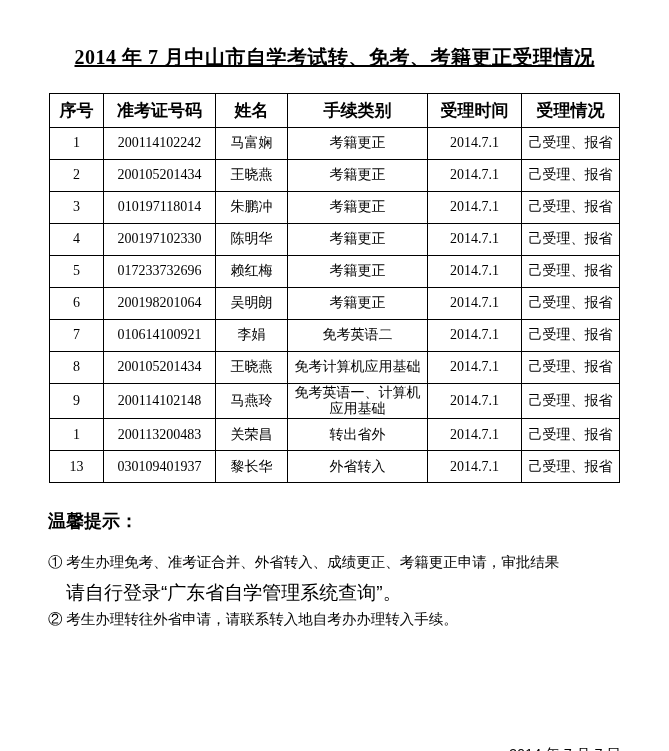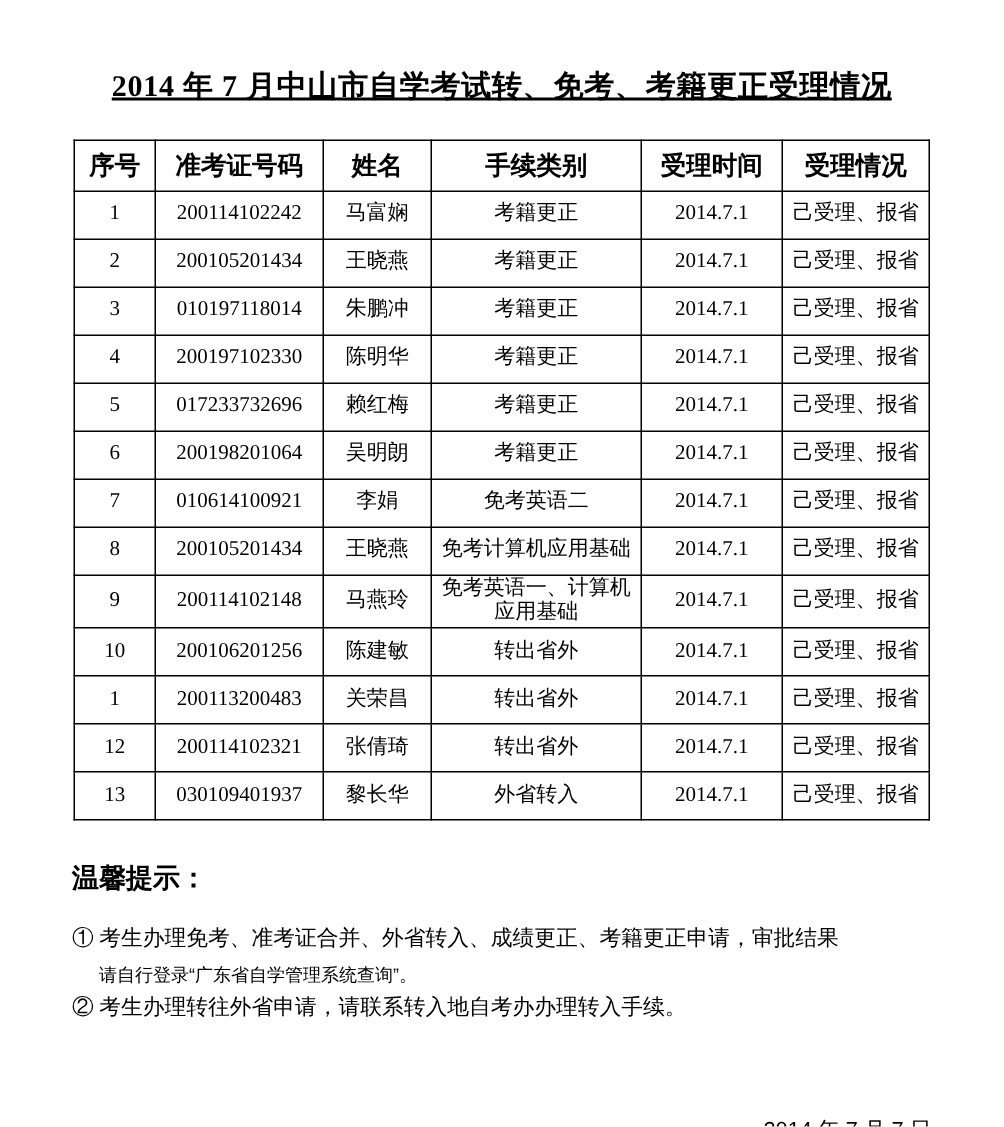--- a/index.html
+++ b/index.html
@@ -73,21 +73,21 @@
     font-family: "Liberation Sans", "DejaVu Sans", sans-serif;
     margin-bottom: 18px;
   }
   .note-line {
     font-size: 14.5px;
     font-family: Liberation Serif, serif;
     line-height: 1.65;
     margin-bottom: 2px;
   }
   .note-indent {
-    font-size: 12px;
+    font-size: 19px;
     font-family: "Liberation Sans", "DejaVu Sans", sans-serif;
     line-height: 1.65;
     margin-left: 18px;
   }
   .signature {
     position: absolute;
     right: 48px;
     bottom: 28px;
     text-align: left;
     font-size: 14.5px;
@@ -189,39 +189,23 @@
       <tr>
         <td class="num-cell">9</td>
         <td class="num-cell">200114102148</td>
         <td>马燕玲</td>
         <td class="two-line">免考英语一、计算机
 应用基础</td>
         <td class="num-cell">2014.7.1</td>
         <td>己受理、报省</td>
       </tr>
       <tr>
-        <td class="num-cell">10</td>
-        <td class="num-cell">200106201256</td>
-        <td>陈建敏</td>
-        <td>转出省外</td>
-        <td class="num-cell">2014.7.1</td>
-        <td>己受理、报省</td>
-      </tr>
-      <tr>
         <td class="num-cell">1</td>
         <td class="num-cell">200113200483</td>
         <td>关荣昌</td>
-        <td>转出省外</td>
-        <td class="num-cell">2014.7.1</td>
-        <td>己受理、报省</td>
-      </tr>
-      <tr>
-        <td class="num-cell">12</td>
-        <td class="num-cell">200114102321</td>
-        <td>张倩琦</td>
         <td>转出省外</td>
         <td class="num-cell">2014.7.1</td>
         <td>己受理、报省</td>
       </tr>
       <tr>
         <td class="num-cell">13</td>
         <td class="num-cell">030109401937</td>
         <td>黎长华</td>
         <td>外省转入</td>
         <td class="num-cell">2014.7.1</td>

